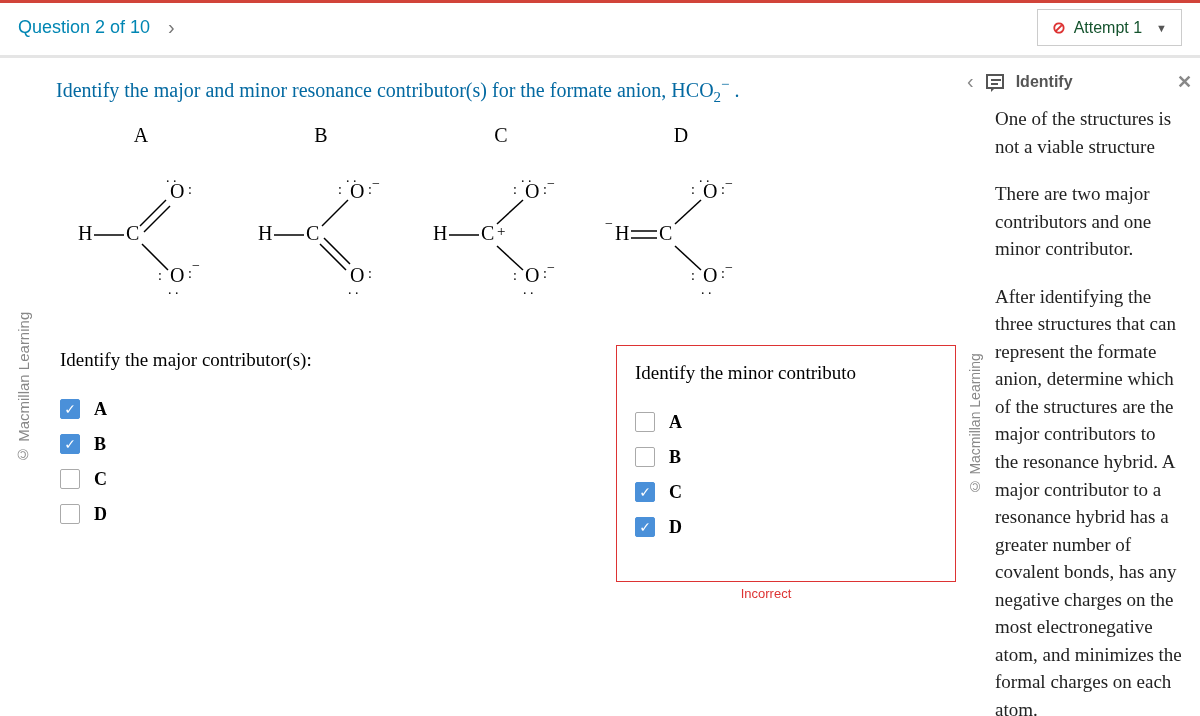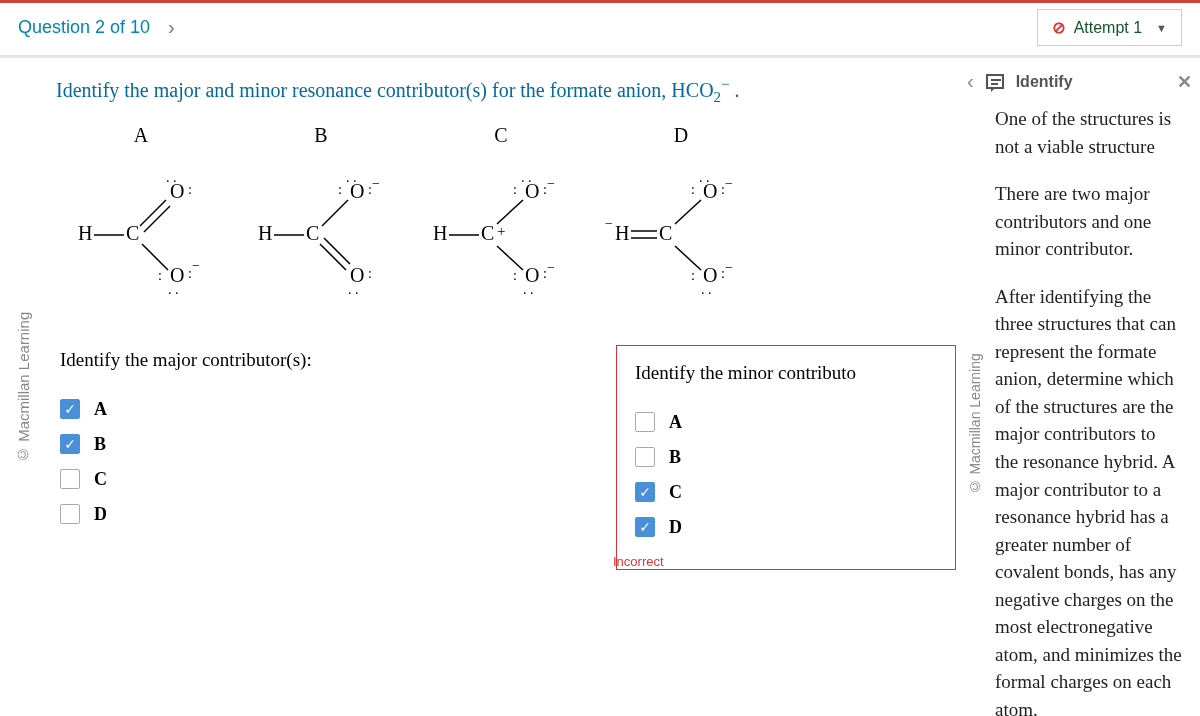--- a/index.html
+++ b/index.html
@@ -92,21 +92,21 @@
   .answers {
     display: flex;
     gap: 40px;
   }
   .ans-block {
     width: 340px;
     padding: 4px;
   }
   .ans-block.incorrect {
     border: 1.5px solid #d33;
-    padding: 16px 18px 0 18px;
+    padding: 16px 18px 12px 18px;
   }
   .ans-title {
     font-family: Georgia, serif;
     font-size: 19px;
     margin-bottom: 28px;
   }
   .opt {
     display: flex;
     align-items: center;
     gap: 14px;
@@ -340,21 +340,21 @@
             </div>
             <div class="opt">
               <div class="cbox checked">✓</div>
               <span class="opt-lbl">C</span>
             </div>
             <div class="opt">
               <div class="cbox checked">✓</div>
               <span class="opt-lbl">D</span>
             </div>
           </div>
-        <div class="incorrect-label" style="position:relative; left:-18px; top:0;">Incorrect</div>
+        <div class="incorrect-label" style="position:relative; left:-18px; top:32px;text-align:center;">Incorrect</div>
       </div>
     </div>
 
   </div>
 
   <div class="feedback">
     <div class="fb-header">
       <span class="chev-l">‹</span>
       <span class="fbicon">
           <span class="tail"></span>

